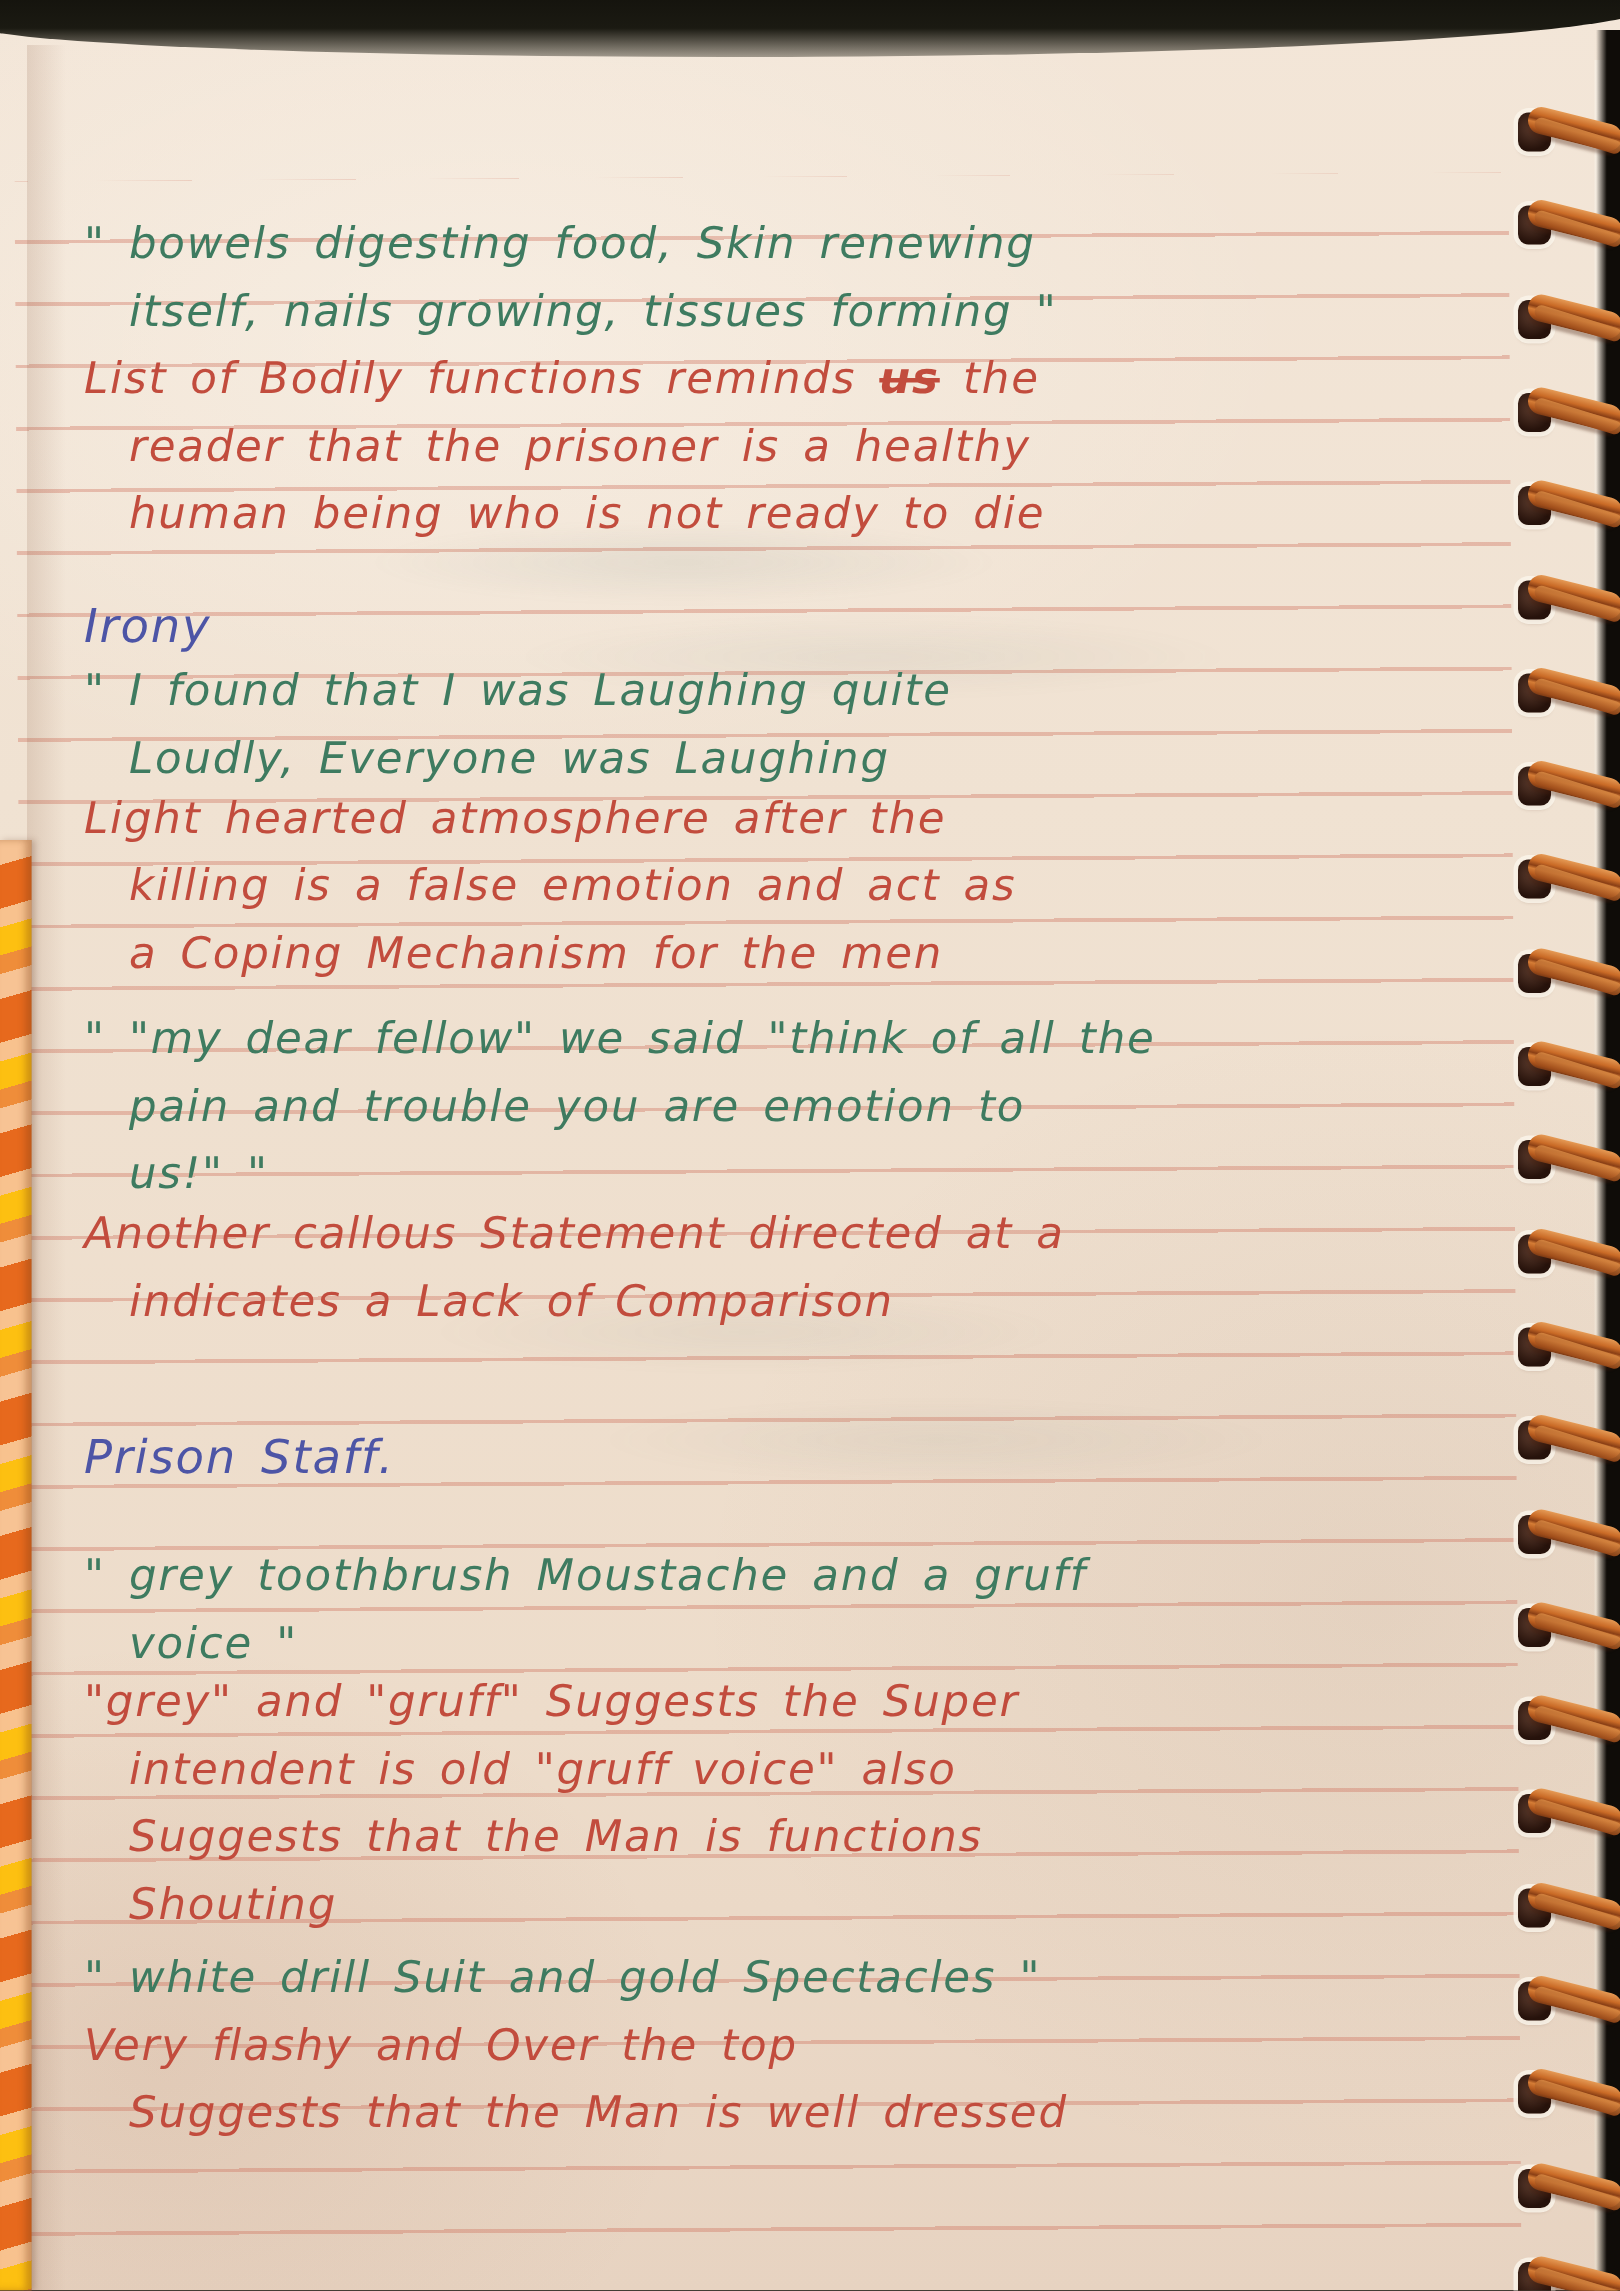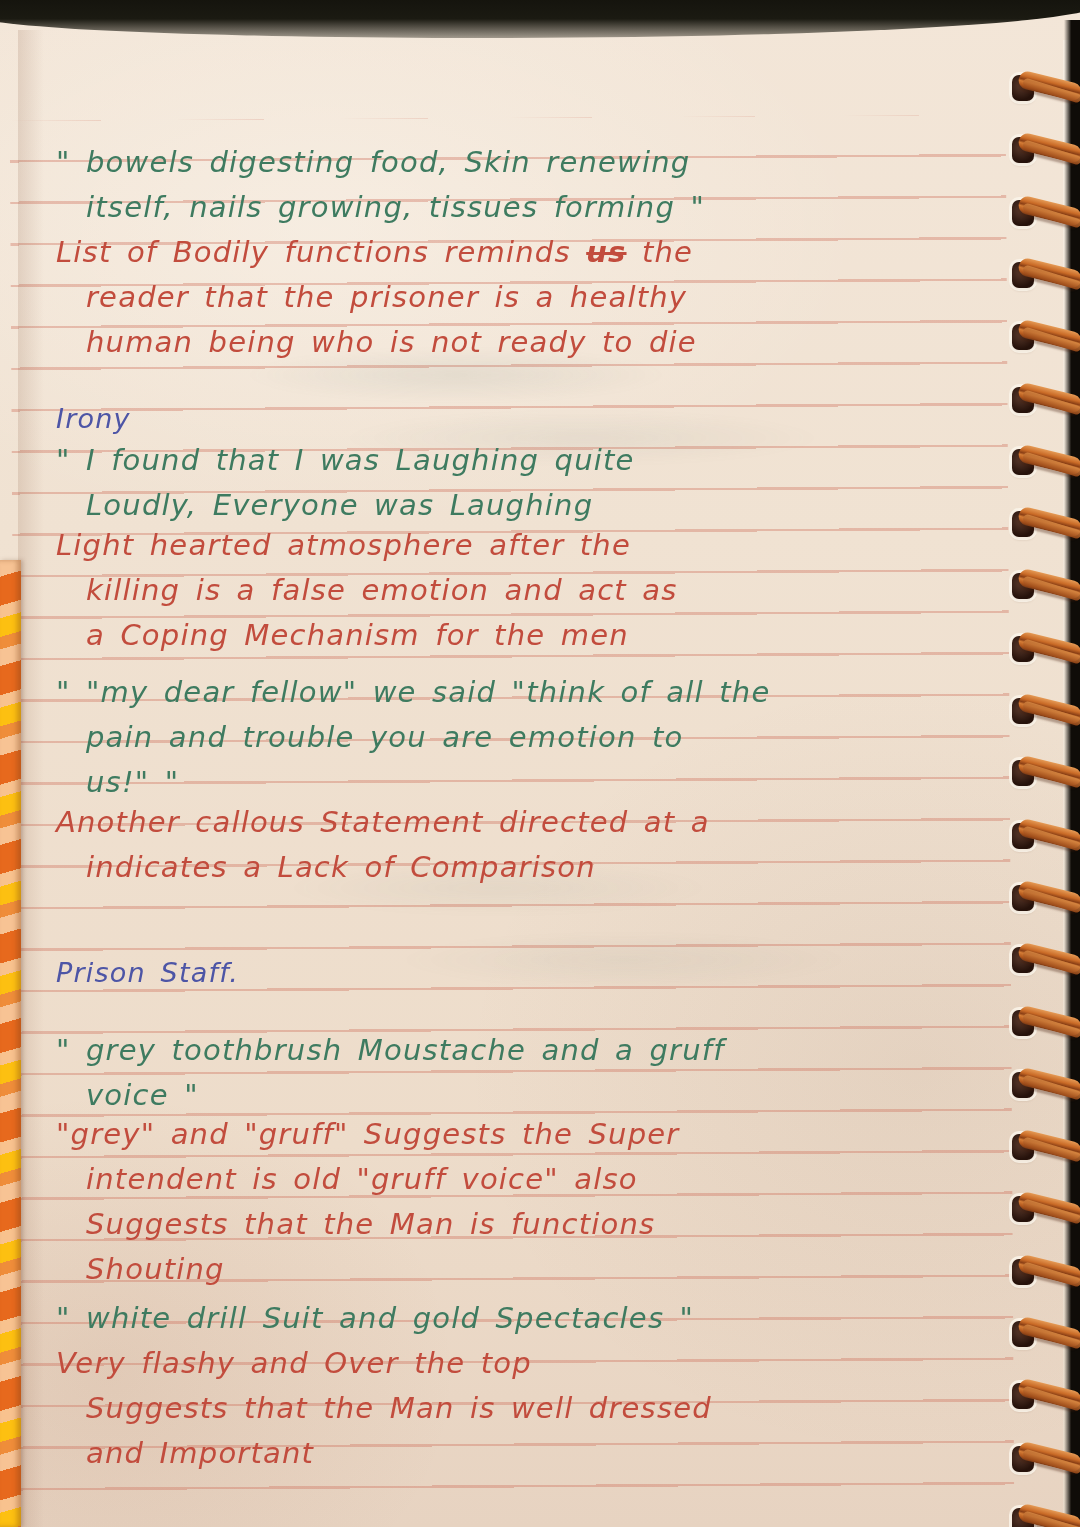--- a/index.html
+++ b/index.html
@@ -103,21 +103,21 @@
     position:absolute;left:0;top:0;width:1080px;height:1527px;
     font-style:italic;
     letter-spacing:1.2px;
     word-spacing:5px;
   }
   .block{position:absolute;left:56px;width:930px;padding-left:30px;}
   .line{height:45px;line-height:45px;font-size:29px;white-space:nowrap;}
   .block .line:first-child{text-indent:-30px;}
   .quote .line{color:var(--green);}
   .analysis .line{color:var(--red);}
-  .heading .line{color:var(--blue);font-size:27px;}
+  .heading .line{color:var(--blue);font-size:31px;}
   .strike{text-decoration:line-through;text-decoration-thickness:2.5px;font-weight:bold;}
 
   
   [data-block="quote-bowels"]{top:140px;}
   [data-block="analysis-bowels"]{top:230px;}
   [data-block="heading-irony"]{top:396px;}
   [data-block="quote-laughing"]{top:438px;}
   [data-block="analysis-laughing"]{top:523px;}
   [data-block="quote-fellow"]{top:670px;}
   [data-block="analysis-fellow"]{top:800px;font-style:italic;}
@@ -315,16 +315,15 @@
         <div class="line"><span>intendent is old "gruff voice" also</span></div>
         <div class="line"><span>Suggests that the Man is functions</span></div>
         <div class="line"><span>Shouting</span></div>
       </div>
       <div class="block quote" data-block="quote-suit">
         <div class="line"><span>" white drill Suit and gold Spectacles "</span></div>
       </div>
       <div class="block analysis" data-block="analysis-suit">
         <div class="line"><span>Very flashy and Over the top</span></div>
         <div class="line"><span>Suggests that the Man is well dressed</span></div>
-        <div class="line"><span>and Important</span></div>
       </div>
     </div>
 </div>
 
 </body></html>

